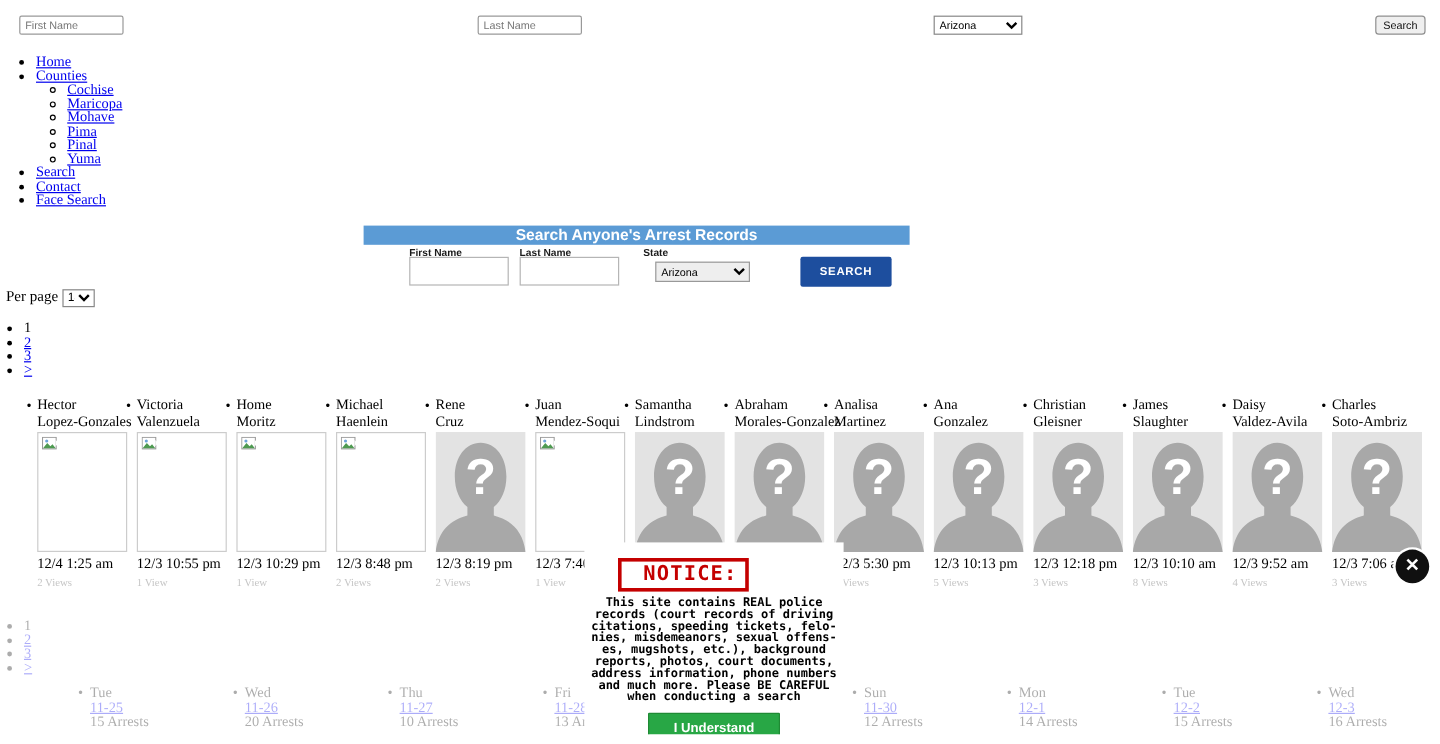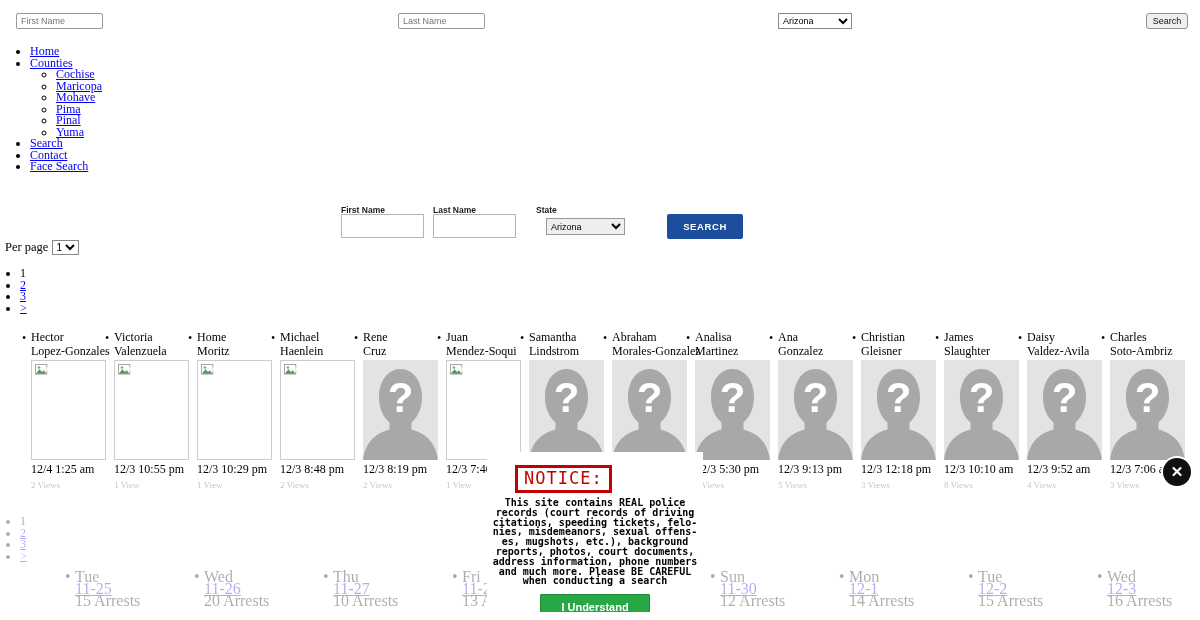--- a/index.html
+++ b/index.html
@@ -62,28 +62,28 @@
   .p-photo .broken-box { display:none; width:75px; height:100px; background:#fff; border:1px solid #ccc; }
   .p-photo .broken-box svg { margin:3px 0 0 3px; }
   .p-photo .sil { display:none; }
   .person[data-photo="broken"] .broken-box { display:block; }
   .person[data-photo="silhouette"] .sil { display:block; }
   .p-time { font-size:12px; margin-top:2px; white-space:nowrap; }
   .p-views { font-size:9px; color:#c6c6c6; margin-top:3px; }
 
   
   .bottom-faded { position:absolute; left:0; top:0; width:1200px; height:620px; opacity:0.32; pointer-events:none; }
-  .day-item { position:absolute; top:571px; font-size:16px; line-height:12px; white-space:nowrap; }
+  .day-item { position:absolute; top:571px; font-size:12px; line-height:12px; white-space:nowrap; }
   .day-item::before { content:"\2022"; position:absolute; left:-10px; top:0; }
   .day-name, .day-count { color:#000; }
 
   
   .modal { position:absolute; left:487px; top:452px; width:216px; height:168px; background:#fff; text-align:left; }
-  .notice-box { display:inline-block; margin:13px 0 0 28px; border:3px solid #c40000; padding:0px 6px 2px 6px;
-    color:#c40000; font-family:"DejaVu Sans Mono", monospace; font-weight:normal; font-size:17px; letter-spacing:1px; }
+  .notice-box { display:inline-block; margin:13px 0 0 28px; border:3px solid #c40000; padding:0px 6px 2px 18px;
+    color:#c40000; font-family:"DejaVu Sans Mono", monospace; font-weight:bold; font-size:17px; letter-spacing:1px; }
   .notice-body { margin-top:5px; width:100%; text-align:center; white-space:pre-line;
     font-family:"DejaVu Sans Mono", monospace; font-weight:bold; font-size:10px; line-height:9.8px; color:#000; }
   .notice-btn { display:block; margin:8px auto 0 auto; width:110px; height:26px; border:1px solid #1f8a34; border-radius:1px;
     color:#fff; font-family:"Liberation Sans", sans-serif; font-weight:bold; font-size:11px; cursor:pointer; }
 
   
   .close-btn { position:absolute; left:1163px; top:458px; width:28px; height:28px; border-radius:50%;
     background:#101010; box-shadow:0 0 0 2px #fff; color:#fff; font-family:"Liberation Sans", sans-serif;
     font-weight:bold; font-size:15px; line-height:27px; text-align:center; cursor:pointer; }
 </style>
@@ -113,20 +113,21 @@
         </ul>
       </li>
       <li><a>Search</a></li>
       <li><a>Contact</a></li>
       <li><a>Face Search</a></li>
     </ul>
   </div>
 
 
   <div class="panel">
+    <div class="panel-banner" style="background:#5b9bd5;">Search Anyone's Arrest Records</div>
     <div class="panel-label" style="left:38px;">First Name</div>
     <input class="panel-input" style="left: 38px;">
     <div class="panel-label" style="left:130px;">Last Name</div>
     <input class="panel-input" style="left: 130px;">
     <div class="panel-label" style="left:233px;">State</div>
     <select class="panel-select">
       <option>Arizona</option>
     </select>
     <button class="panel-btn" style="background:#1d4e9e;">SEARCH</button>
   </div>
@@ -311,21 +312,21 @@
           <div>Gonzalez</div>
         </div>
       <div class="p-photo">
 
         <svg class="sil" width="75" height="100" viewBox="0 0 75 100">
             <rect width="75" height="100" fill="#e3e3e3"></rect>
             <path fill="#a8a8a8" d="M37.5,9 C50,9 59,21 59,37 C59,48 55,57 48.5,62.5 L48.5,69.5 C63,73.5 72.5,82 75,100 L0,100 C2.5,82 12,73.5 26.5,69.5 L26.5,62.5 C20,57 16,48 16,37 C16,21 25,9 37.5,9 Z"></path>
             <text x="37.5" y="52" font-size="42" font-weight="bold" font-family="Liberation Sans, sans-serif" fill="#fff" text-anchor="middle">?</text>
           </svg>
       </div>
-      <div class="p-time">12/3 9:13 pm</div>
+      <div class="p-time">12/3 10:13 pm</div>
       <div class="p-views">5 Views</div>
     </div>
 
     <div class="person" data-photo="silhouette">
       <div class="p-name">
           <div>Christian</div>
           <div>Gleisner</div>
         </div>
       <div class="p-photo">
 

